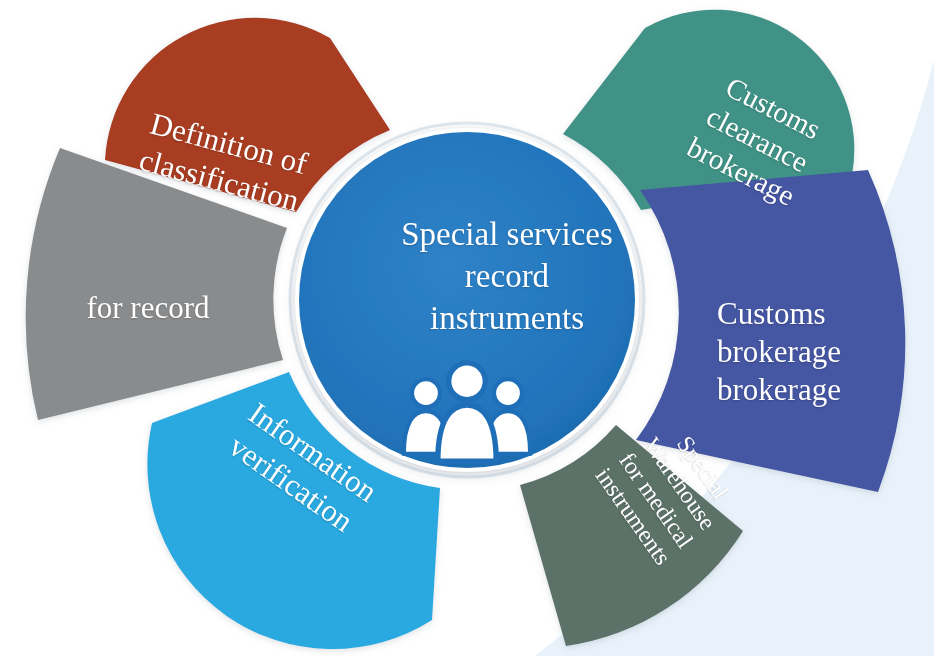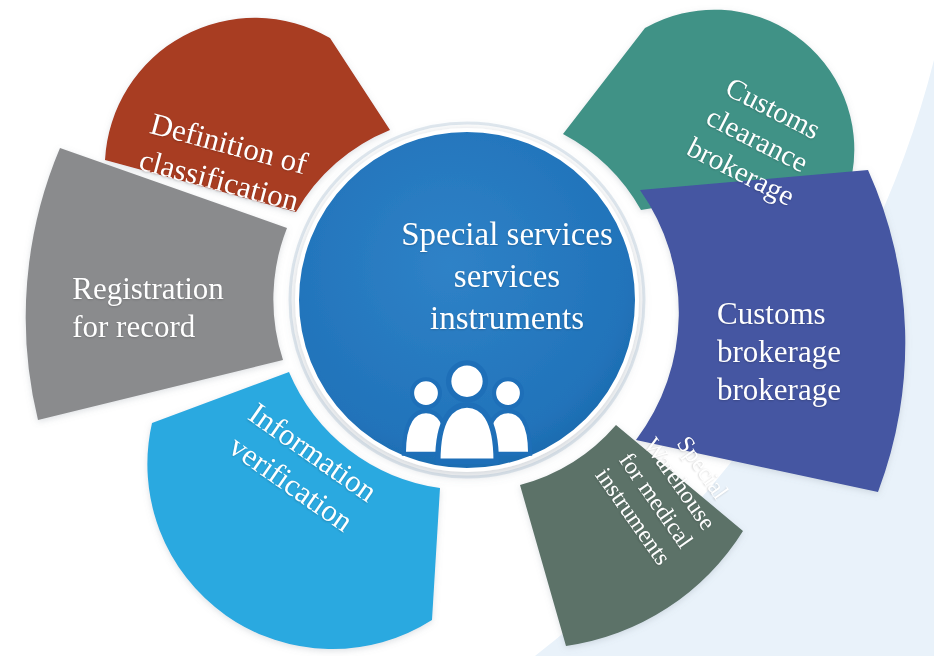--- a/index.html
+++ b/index.html
@@ -84,21 +84,20 @@
       </g>
     </g>
   </svg>
 
   <div id="lbl-definition" class="label">
     <div>Definition of</div>
     <div>classification</div>
   </div>
 
   <div id="lbl-registration" class="label">
-    <div>Registration</div>
     <div>for record</div>
   </div>
 
   <div id="lbl-information" class="label">
     <div>Information</div>
     <div>verification</div>
   </div>
 
   <div id="lbl-clearance" class="label">
     <div>Customs</div>
@@ -114,17 +113,17 @@
 
   <div id="lbl-warehouse" class="label">
     <div>Special</div>
     <div>Warehouse</div>
     <div>for medical</div>
     <div>instruments</div>
   </div>
 
   <div id="lbl-center" class="label">
     <div>Special services</div>
-    <div>services</div>
+    <div>record</div>
     <div>instruments</div>
   </div>
 
 </div>
 
 </body></html>

